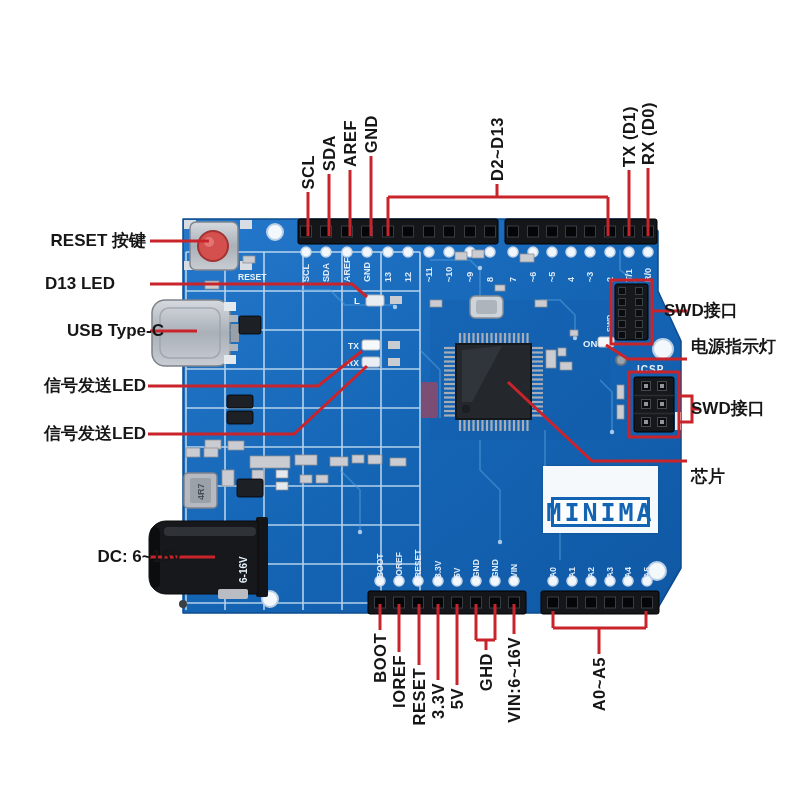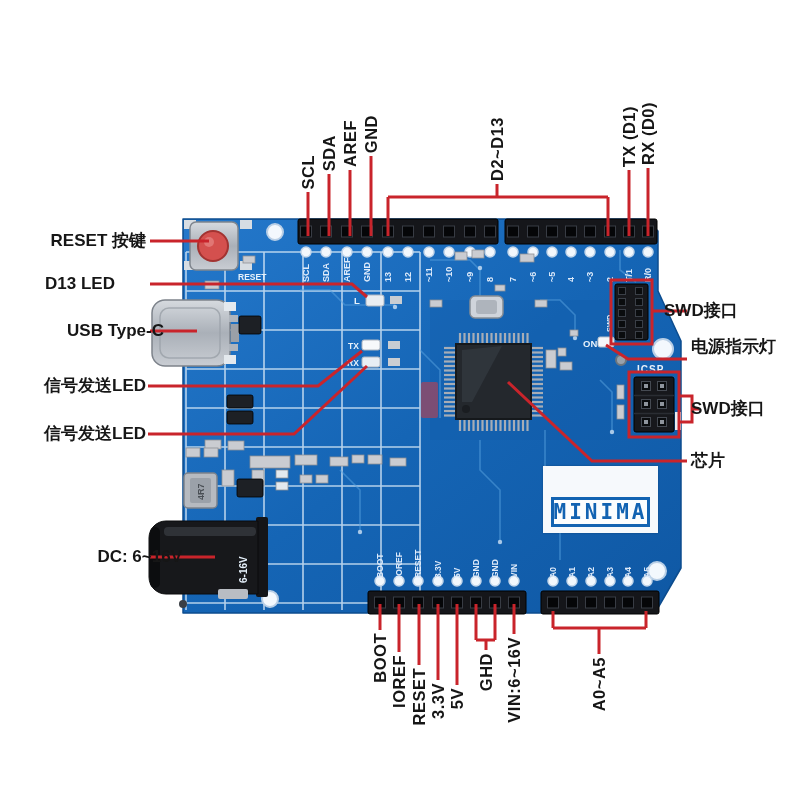--- a/index.html
+++ b/index.html
@@ -7,21 +7,21 @@
          font-family:"Liberation Sans",sans-serif;}
   .stage svg{position:absolute;left:0;top:0;}
   .lbl{position:absolute;font-weight:bold;font-size:17px;color:#161616;white-space:nowrap;line-height:22px;}
   .lbl.left{text-align:right;}
   .vlbl{position:absolute;font-weight:bold;font-size:16.5px;color:#161616;white-space:nowrap;
         writing-mode:vertical-rl;transform:rotate(180deg);width:18px;line-height:18px;letter-spacing:.5px;}
   .minima{position:absolute;left:543px;top:466px;width:115px;height:67px;background:#f6f9fc;
           box-shadow:0 0 2px rgba(0,0,0,.25);}
   .minima .inner{position:absolute;left:8px;top:31px;width:99px;height:30px;background:#fbfdfe;
           border:3px solid #1263b2;box-sizing:border-box;display:flex;align-items:center;justify-content:center;}
-  .minima .txt{font-family:"DejaVu Sans Mono",monospace;font-weight:bold;font-size:21px;
+  .minima .txt{font-family:"DejaVu Sans Mono",monospace;font-weight:bold;font-size:25px;
           color:#1263b2;letter-spacing:3px;}
 </style>
 </head>
 <body>
 
 <div class="stage">
 
 <svg width="800" height="800" viewBox="0 0 800 800">
   <defs>
     <linearGradient id="bg" x1="0" y1="0" x2="1" y2="1">
@@ -457,21 +457,21 @@
 <div class="lbl left" style="right:654px;top:230px">RESET 按键</div>
 <div class="lbl left" style="right:685px;top:273px">D13 LED</div>
 <div class="lbl left" style="right:636px;top:320px">USB Type-C</div>
 <div class="lbl left" style="right:654px;top:375px">信号发送LED</div>
 <div class="lbl left" style="right:654px;top:423px">信号发送LED</div>
 <div class="lbl left" style="right:618px;top:546px">DC: 6~16V</div>
 
 <div class="lbl" style="left:664px;top:300px">SWD接口</div>
 <div class="lbl" style="left:691px;top:336px">电源指示灯</div>
 <div class="lbl" style="left:691px;top:398px">SWD接口</div>
-<div class="lbl" style="left:691px;top:450px">芯片</div>
+<div class="lbl" style="left:691px;top:466px">芯片</div>
 
 <div class="vlbl" style="left:299px;bottom:611px">SCL</div>
 <div class="vlbl" style="left:320px;bottom:629px">SDA</div>
 <div class="vlbl" style="left:341px;bottom:633px">AREF</div>
 <div class="vlbl" style="left:362px;bottom:647px">GND</div>
 <div class="vlbl" style="left:488px;bottom:619px">D2~D13</div>
 <div class="vlbl" style="left:620px;bottom:633px">TX (D1)</div>
 <div class="vlbl" style="left:639px;bottom:635px">RX (D0)</div>
 
 <div class="vlbl" style="left:371px;top:633px">BOOT</div>

